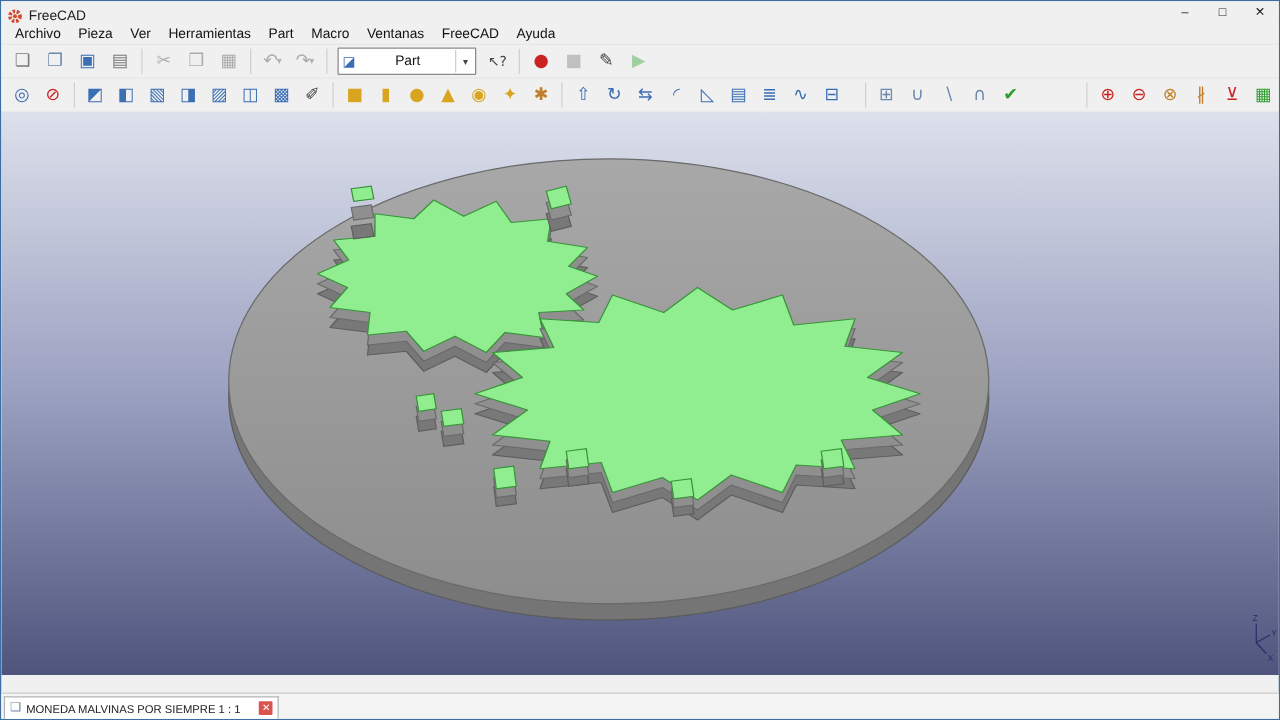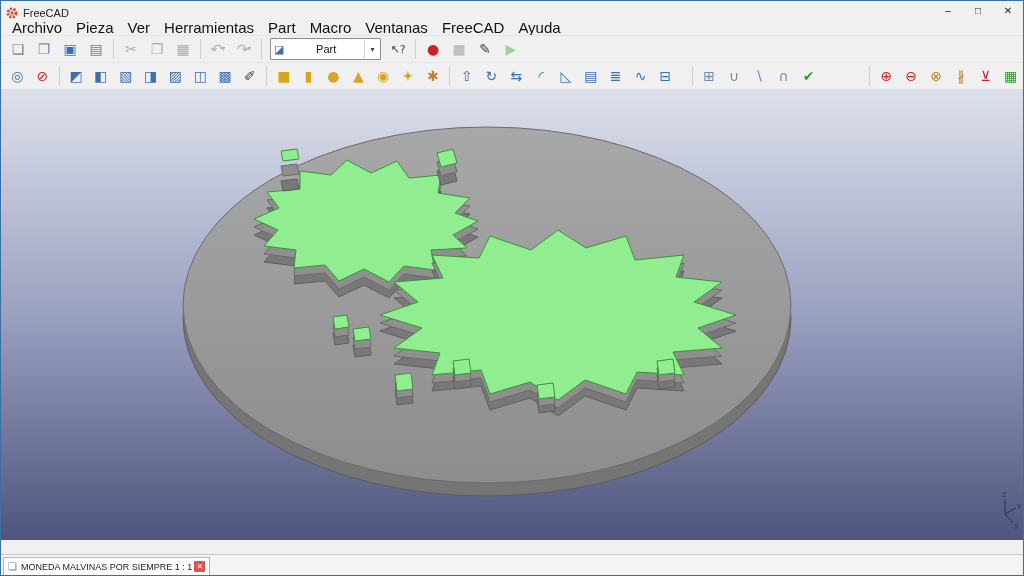--- a/index.html
+++ b/index.html
@@ -5,40 +5,40 @@
   html,body{margin:0;padding:0;width:1024px;height:576px;overflow:hidden;
     font-family:"Liberation Sans",sans-serif;background:#f0f0f0;-webkit-font-smoothing:antialiased;}
   .win{width:1024px;height:576px;display:flex;flex-direction:column;position:relative;border:1px solid #3a6ea5;box-sizing:border-box;}
   
   .titlebar{height:18px;background:#f0f0f0;display:flex;align-items:flex-end;padding-left:5px;flex:0 0 auto;}
   .title-text{font-size:11px;color:#222;margin-left:5px;}
   .win-controls{margin-left:auto;display:flex;height:18px;}
   .win-btn{width:30px;height:18px;display:flex;align-items:center;justify-content:center;font-size:10px;color:#222;cursor:default;}
   
   .menubar{height:16px;display:flex;align-items:center;padding-left:4px;flex:0 0 auto;background:#f0f0f0;}
-  .menu-item{font-size:15px;color:#111;padding:1px 7px;}
+  .menu-item{font-size:11px;color:#111;padding:1px 7px;}
   
   .toolbar{height:26px;display:flex;align-items:center;padding-left:4px;background:#f0f0f0;border-top:1px solid #e6e6e6;flex:0 0 auto;}
   .tbtn{width:22px;height:22px;display:flex;align-items:center;justify-content:center;margin:0 1px;border:1px solid transparent;border-radius:2px;position:relative;}
   .ic{font-family:"DejaVu Sans",sans-serif;font-size:14px;line-height:1;}
   .ic-sm{font-family:"DejaVu Sans",sans-serif;font-size:8px;line-height:1;color:#555;margin-left:-1px;}
   .sep{width:1px;height:20px;background:#cfcfcf;margin:0 4px;}
   .disabled{opacity:.4;}
   .c-gray{color:#7a7a7a}.c-dark{color:#444}.c-blue{color:#3c6eb4}.c-steel{color:#6d89ab}
   .c-yellow{color:#d9a520}.c-red{color:#cc2222}.c-green{color:#2f9e2f}.c-gold{color:#c07f2a}
   .combo{display:flex;align-items:center;height:20px;width:106px;background:#fff;border:1px solid #8a8a8a;border-radius:1px;margin:0 4px;padding-left:3px;}
   .combo-label{font-size:11px;color:#111;margin-left:4px;flex:1;text-align:center;}
   .combo-arrow{width:15px;height:18px;display:flex;align-items:center;justify-content:center;font-size:8px;color:#444;border-left:1px solid #d0d0d0;}
   
   .viewport{flex:1 1 auto;position:relative;overflow:hidden;}
   .viewport svg{display:block;}
   
   .tabbar{height:20px;background:#f4f4f4;border-top:1px solid #c9c9c9;display:flex;align-items:flex-end;flex:0 0 auto;}
   .tab{height:17px;background:#fff;border:1px solid #b3b3b3;border-bottom:none;display:flex;align-items:center;margin-left:2px;padding:0 4px;}
-  .tab-label{font-size:9px;color:#222;margin:0 2px 0 4px;white-space:nowrap;}
+  .tab-label{font-size:9px;color:#222;margin:0 15px 0 4px;white-space:nowrap;}
   .tab-close{width:11px;height:11px;background:#d9534f;border-radius:1px;color:#fff;font-size:8px;display:flex;align-items:center;justify-content:center;font-family:"DejaVu Sans",sans-serif;}
   .tab-doc{font-family:"DejaVu Sans",sans-serif;font-size:10px;color:#6a86a8;}
   
   .statusbar{height:20px;background:#f0f0f0;border-top:1px solid #d8d8d8;display:flex;align-items:center;justify-content:flex-end;flex:0 0 auto;position:relative;}
   .status-dims{font-size:11px;font-weight:bold;color:#111;margin-right:14px;}
   .taskbar-peek{position:absolute;left:417px;bottom:0;width:190px;height:5px;background:#2a6fd6;}
 </style>
 </head>
 <body>
 

